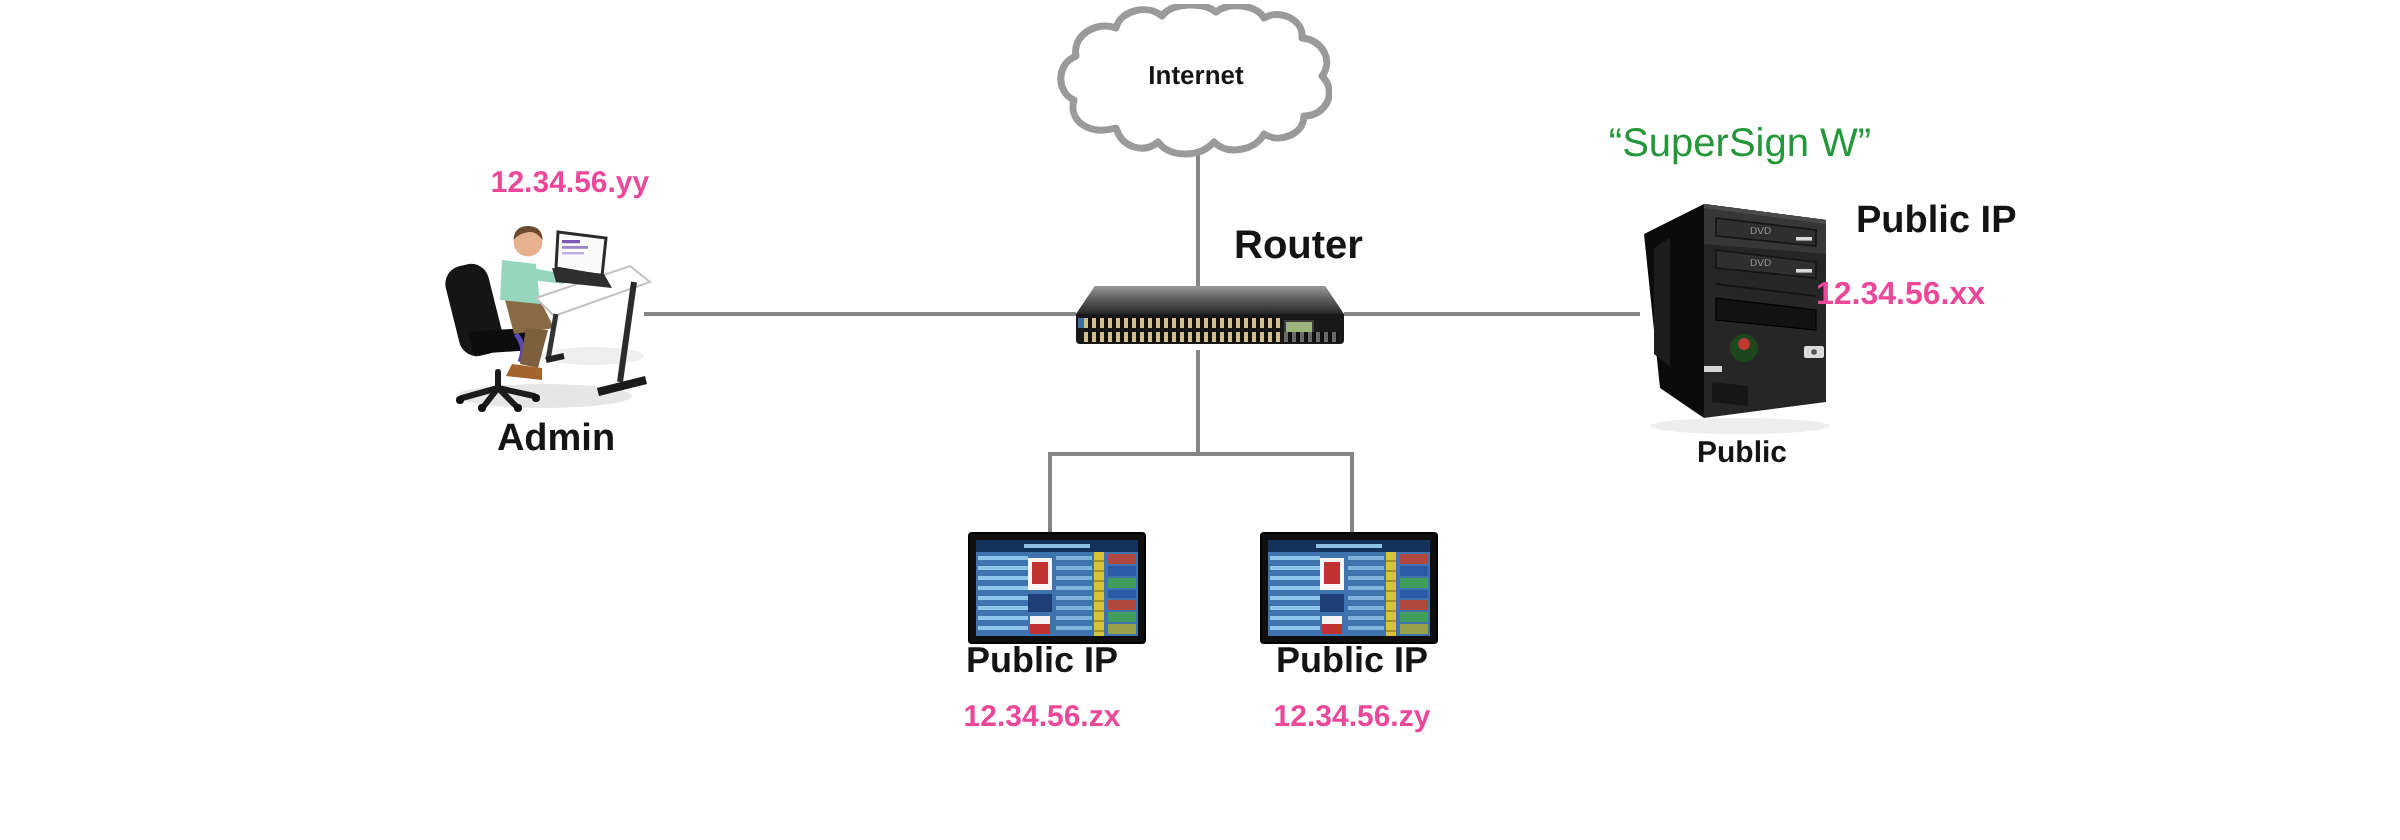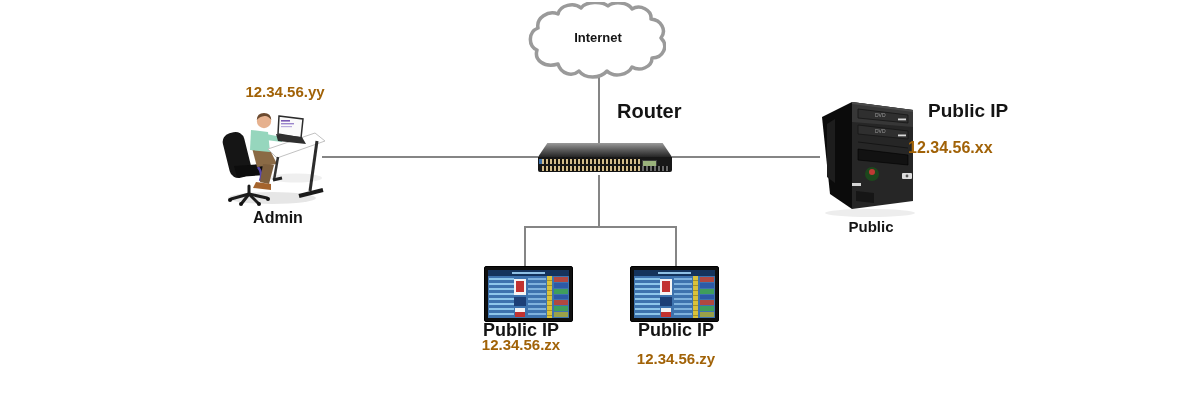--- a/index.html
+++ b/index.html
@@ -4,21 +4,21 @@
 <style>
   html,body { margin:0; padding:0; }
   body { font-family:"Liberation Sans", sans-serif; background:#ffffff; }
   #canvas {
     position:relative; width:1012px; height:420px; background:#ffffff;
     overflow:hidden; font-family:"Liberation Sans", sans-serif;text-decoration:underline;
   }
   .abs { position:absolute; }
   .lbl { position:absolute; font-weight:bold; color:#141414; white-space:nowrap; }
   .center { text-align:center; }
-  .ip { position:absolute; font-weight:bold; color:#a16207; white-space:nowrap; }
+  .ip { position:absolute; font-weight:bold; color:#ec4899; white-space:nowrap; }
   .green-quote { position:absolute; font-weight:normal; color:#239739; white-space:nowrap; }
   .line { position:absolute; background:#858585; }
 
   
   .router { position:absolute; left:538px; top:143px; width:134px; height:32px; }
   .router-top {
     position:absolute; left:0; top:0; width:134px; height:14px;
     background:linear-gradient(180deg,#9a9a9a 0%,#606060 45%,#262626 100%);
     clip-path:polygon(7% 0, 93% 0, 100% 100%, 0 100%);
   }
@@ -99,21 +99,21 @@
              C 112 2 124 8 123 17
              C 133 18 139 28 133 36
              C 141 44 135 56 124 56
              C 124 65 112 70 104 65
              C 100 73 86 76 79 69
              C 72 77 57 77 51 69
              C 44 75 33 72 30 62 Z" fill="#ffffff" stroke="#9a9a9a" stroke-width="3.5" stroke-linejoin="round"></path>
   </svg>
   <div class="lbl center" style="left:548px;top:30px;width:100px;font-size:13px;">Internet</div>
 
-  <div class="lbl" style="left:617px;top:100px;font-size:20px;">Router</div>
+  <div class="lbl" style="left:617px;top:112px;font-size:20px;">Router</div>
   <div class="router">
     <div class="router-top"></div>
     <div class="router-front">
       <div class="router-logo"></div>
       <div class="port-row r1"></div>
       <div class="port-row r2"></div>
       <div class="router-lcd"></div>
       <div class="router-miniports"></div>
     </div>
   </div>
@@ -154,22 +154,23 @@
     <rect x="59" y="16" width="9" height="1.6" fill="#7a5ab5"></rect>
     <rect x="59" y="19" width="13" height="1.4" fill="#9b86cc"></rect>
     <rect x="59" y="22" width="11" height="1.2" fill="#b9abdd"></rect>
     <polygon points="54,30 80,33 84,40 56,37" fill="#2e2e2e"></polygon>
 
     <path d="M56 53 L52 76" stroke="#333" stroke-width="2.5"></path>
     <path d="M51 76 L60 74" stroke="#222" stroke-width="3"></path>
     <path d="M95 37 L88 87" stroke="#2b2b2b" stroke-width="3"></path>
     <path d="M77 92 L101 86" stroke="#1a1a1a" stroke-width="4"></path>
   </svg>
-  <div class="lbl center" style="left:228px;top:209px;width:100px;font-size:16px;">Admin</div>
-
+  <div class="lbl center" style="left:228px;top:209px;width:100px;font-size:19px;">Admin</div>
+
+  <div class="green-quote center" style="left:795px;top:61px;width:150px;font-size:20px;">“SuperSign W”</div>
   <svg class="abs" style="left:818px;top:97px;" width="100" height="122" viewBox="0 0 100 122">
     <ellipse cx="52" cy="116" rx="45" ry="4" fill="#ededed"></ellipse>
     <polygon points="4,20 34,5 34,112 12,97" fill="#0b0b0b"></polygon>
     <polygon points="9,27 17,22 17,86 9,80" fill="#1d1d1d"></polygon>
     <polygon points="34,5 95,13 95,104 34,112" fill="#262626"></polygon>
     <polygon points="34,5 95,13 95,30 34,25" fill="#373737"></polygon>
     <polygon points="34,5 95,13 95,15 34,7" fill="#4a4a4a"></polygon>
     <polygon points="40,12 90,18 90,26 40,21" fill="#2f2f2f" stroke="#151515" stroke-width="0.8"></polygon>
     <text x="57" y="20" font-size="5" fill="#9a9a9a" font-family="sans-serif">DVD</text>
     <rect x="80" y="21.5" width="8" height="1.8" fill="#d8d8d8"></rect>
@@ -203,21 +204,21 @@
           <i></i>
           <i></i>
           <i></i>
           <i></i>
           <i></i>
           <i></i>
         </div>
     </div>
   </div>
   <div class="lbl center" style="left:471px;top:320px;width:100px;font-size:18px;">Public IP</div>
-  <div class="ip center" style="left:469px;top:336px;width:104px;font-size:15px;">12.34.56.zx</div>
+  <div class="ip center" style="left:469px;top:350px;width:104px;font-size:15px;">12.34.56.zx</div>
 
   <div class="display" style="left:630px;top:266px;">
     <div class="screen">
       <div class="scr-header"></div>
       <div class="scr-col-left"></div>
       <div class="scr-col-mid"></div>
       <div class="scr-poster1"></div>
       <div class="scr-poster2"></div>
       <div class="scr-poster3"></div>
       <div class="scr-yellow"></div>

